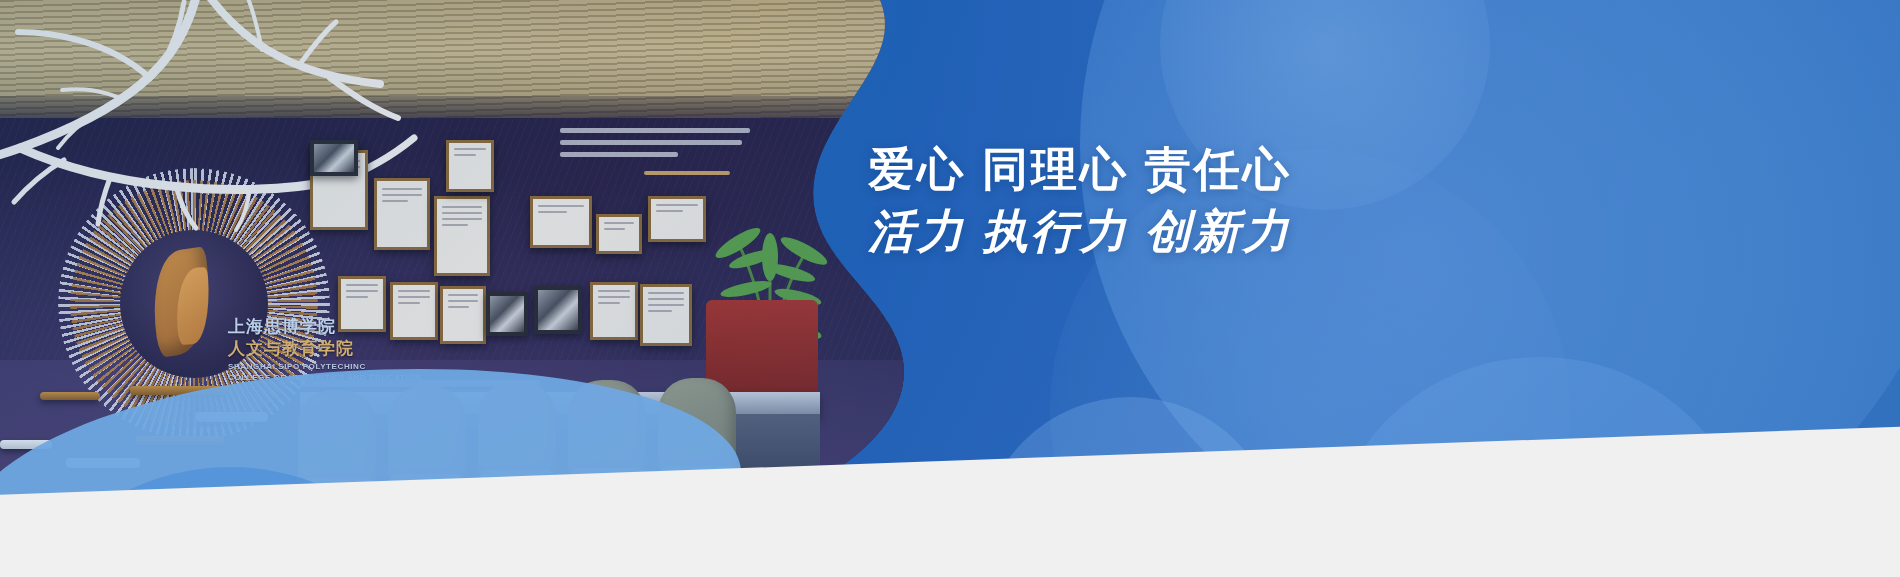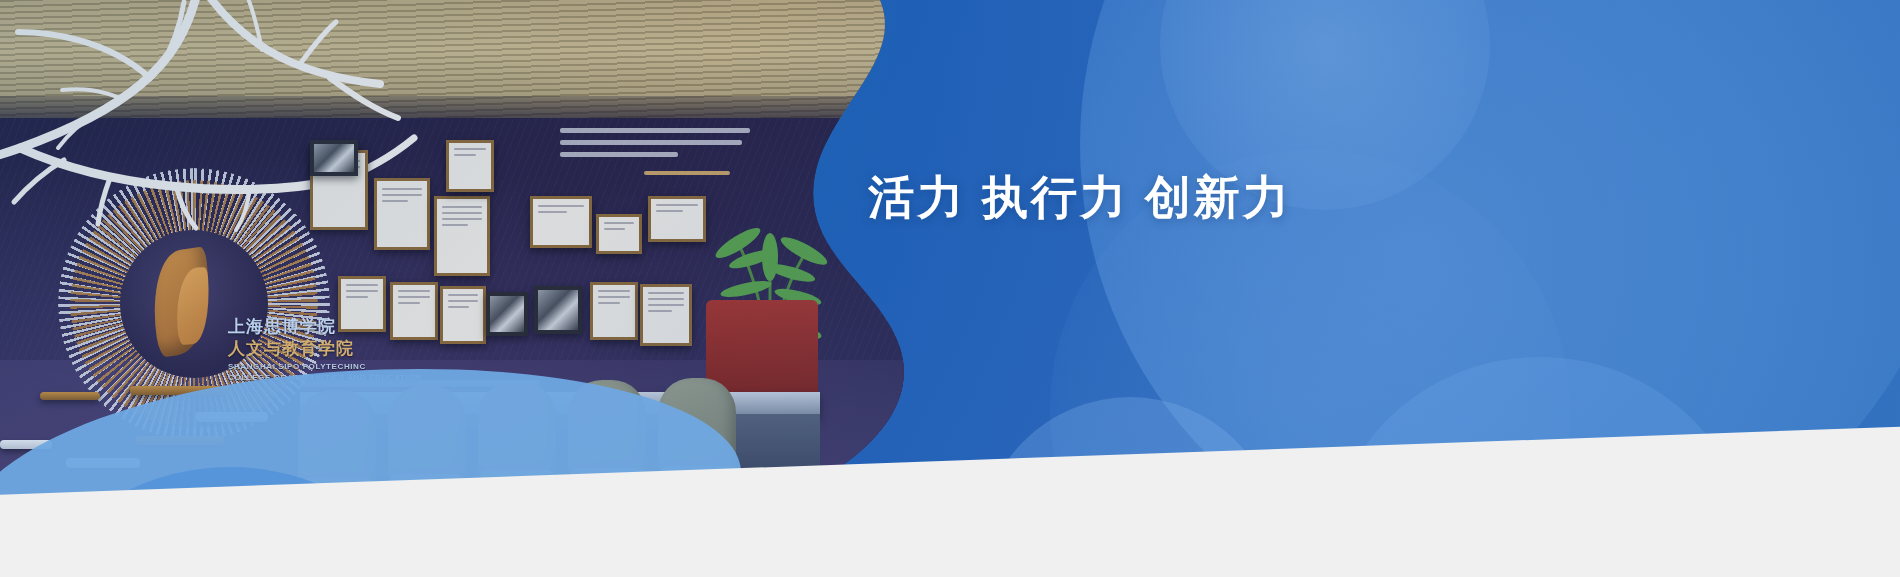--- a/index.html
+++ b/index.html
@@ -212,21 +212,21 @@
   .slogan{
     position:absolute;left:800px;top:146px;width:560px;
     color:#ffffff;
     font-weight:700;
     text-align:center;
     letter-spacing:3px;
     text-shadow:0 2px 10px rgba(10,45,100,.35);
     z-index:6;
   }
   .slogan .line1{font-size:46px;line-height:1;}
-  .slogan .line2{font-size:46px;line-height:1;margin-top:28px;}
+  .slogan .line2{font-size:46px;line-height:1;margin-top:16px;font-style:italic;}
 
   
   .wave-a{
     position:absolute;left:-40px;bottom:16px;width:780px;height:190px;
     background:#6fa8e2;
     border-radius:100% 100% 0 0 / 150% 130% 0 0;
     transform:rotate(-3.5deg);
     opacity:.95;
     z-index:4;
   }
@@ -459,20 +459,21 @@
         <div class="cn2">人文与教育学院</div>
         <div class="en1">SHANGHAI SIPO POLYTECHINC</div>
         <div class="en2">COLLEGE OF HUMANITIES AND EDUCATION</div>
       </div>
 
       <div class="photo-tint"></div>
     </div>
   </div>
 
   <div class="slogan">
+    <div class="line1">爱心  同理心  责任心</div>
     <div class="line2">活力  执行力  创新力</div>
   </div>
 
   <div class="wave-c"></div>
   <div class="wave-d"></div>
   <div class="wave-a"></div>
   <div class="wave-b"></div>
   <div class="white-band"></div>
   <div class="white-band2"></div>
 

